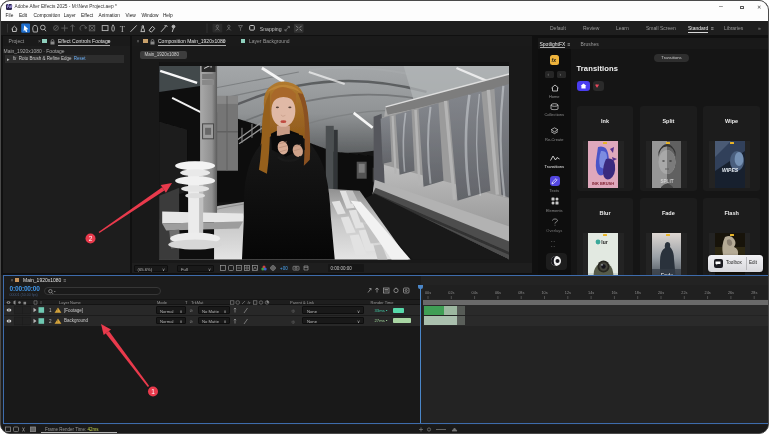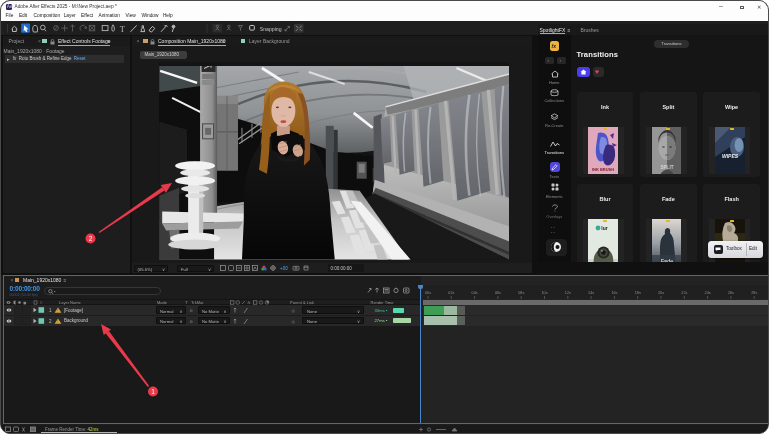--- a/index.html
+++ b/index.html
@@ -383,21 +383,21 @@
 
       <path d="M121,74 Q133,70 144,74 L146,88 Q134,93 123,89 Z" fill="#0e0e0e"></path>
       <ellipse cx="124" cy="86" rx="5.2" ry="6.8" fill="#d8ad96" transform="rotate(-14 124 86)"></ellipse>
       <ellipse cx="139" cy="89" rx="5" ry="6.4" fill="#cfa28a" transform="rotate(-20 139 89)"></ellipse>
       <path d="M120,82 L128,80 M120,86 L128,84 M121,90 L128,88 M135,85 L142,83 M135,89 L142,87" stroke="#b58a74" stroke-width="0.7"></path>
       <path d="M119,95 Q123,99 130,99 Q137,99 142,95" stroke="#1a1a1a" stroke-width="2.5" fill="none"></path>
     </g>
     <rect x="0" y="0" width="351" height="4" fill="#141414"></rect>
   </svg>
 
-  <div class="panel" style="left:536.5px;top:23px;width:230.5px;height:237.5px;background:#151515;">
+  <div class="panel" style="left:536.5px;top:37px;width:230.5px;height:237.5px;background:#151515;">
     <div class="abs" style="left:0;top:0;width:100%;height:10.5px;background:#191919;"></div>
     <div class="t5" style="left:2px;top:2.6px;color:#e8e8e8;border-bottom:0.6px solid #aaa;padding-bottom:0.8px;">SpotlightFX</div>
     <div class="t5" style="left:30px;top:2.6px;color:#bbb;">≡</div>
     <div class="t5" style="left:43px;top:2.6px;color:#9a9a9a;">Brushes</div>
 
     <div class="abs" style="left:0;top:10.5px;width:33.5px;height:227px;background:#0e0e0e;"></div>
     <div class="abs" style="left:12px;top:17px;width:9.8px;height:10px;background:#eeb33c;border-radius:2.5px;">
       <div class="abs" style="left:2px;top:2px;font-size:5px;color:#1a1a1a;font-weight:bold;font-style:italic;">fx</div>
     </div>
     <div class="abs" style="left:7px;top:32.5px;width:9px;height:7px;background:#262626;border-radius:1.5px;">

